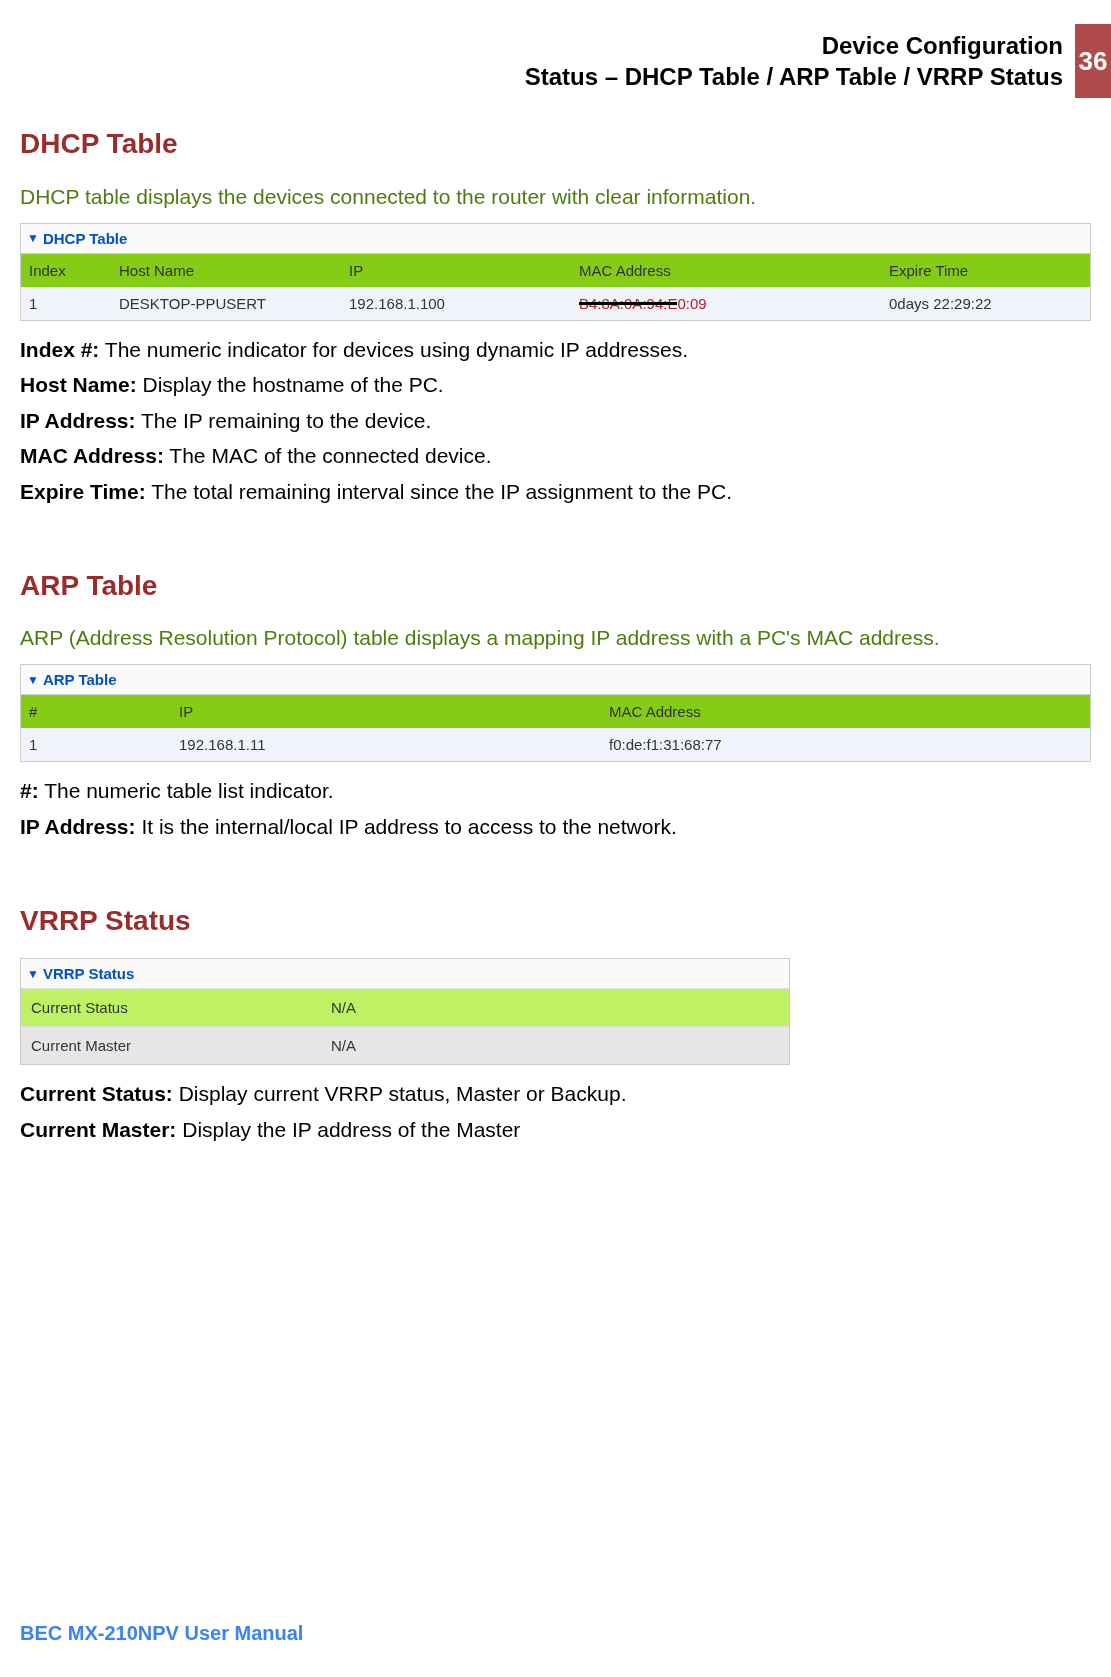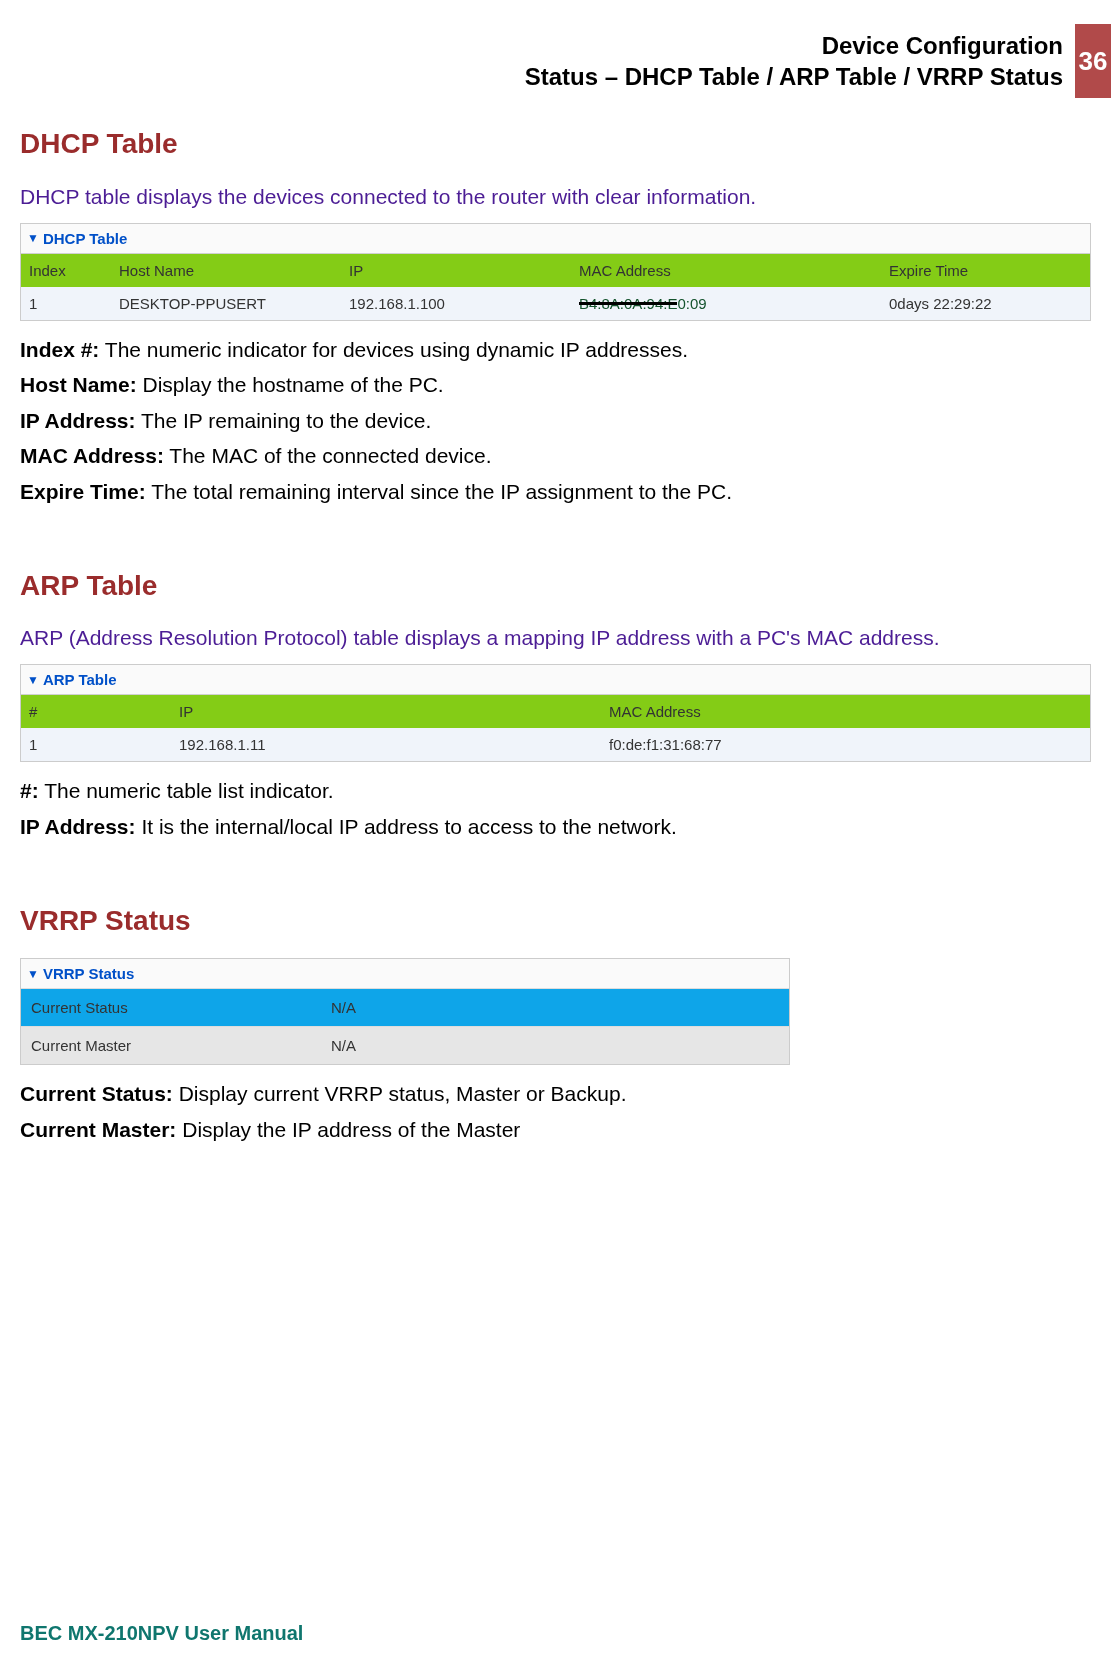--- a/index.html
+++ b/index.html
@@ -40,21 +40,21 @@
     padding: 0 20px;
   }
   h2.section-title {
     color: #9a2c2c;
     font-size: 28px;
     font-weight: bold;
     margin-top: 26px;
     margin-bottom: 18px;
   }
   p.section-desc {
-    color: #4c1d95;
+    color: #4d7c0f;
     margin-bottom: 12px;
     font-size: 21px;
   }
   .panel {
     border: 1px solid #ccc;
     background: #f5f5f5;
     margin-bottom: 14px;
     width: 100%;
   }
   .panel-title {
@@ -83,57 +83,57 @@
     color: #333;
     padding: 6px 8px;
     border-top: 1px solid #d0d0d0;
   }
   table.data td {
     padding: 6px 8px;
     background: #f0f4fa;
     color: #333;
   }
   .redacted {
-    color: #14532d;
+    color: #b91c1c;
     position: relative;
   }
   .redacted .strike {
     position: absolute;
     left: 0; right: 30px;
     top: 50%;
     border-top: 3px solid #000;
     transform: translateY(-1px);
   }
   .kv-table {
     width: 100%;
     border-collapse: collapse;
     font-size: 15px;
   }
   .kv-table td {
     padding: 8px 10px;
     border-top: 1px solid #ddd;
     color: #333;
   }
-  .kv-table tr:nth-child(1) td { background: #0ea5e9; }
+  .kv-table tr:nth-child(1) td { background: #bef264; }
   .kv-table tr:nth-child(2) td { background: #e6e6e6; }
   .kv-table td.k { width: 300px; }
   .def-block p {
     margin: 6px 0;
     font-size: 21px;
     color: #000;
     text-align: justify;
   }
   .def-block p .label { font-weight: bold; }
   .footer {
     position: absolute;
     bottom: 30px;
     left: 20px;
     font-weight: bold;
     font-size: 20px;
-    color: #0f766e;
+    color: #3b82f6;
   }
 </style>
 </head>
 <body>
 
 <div class="header">
   <div class="header-text">
     <div>Device Configuration</div>
     <div>Status – DHCP Table / ARP Table / VRRP Status</div>
   </div>

